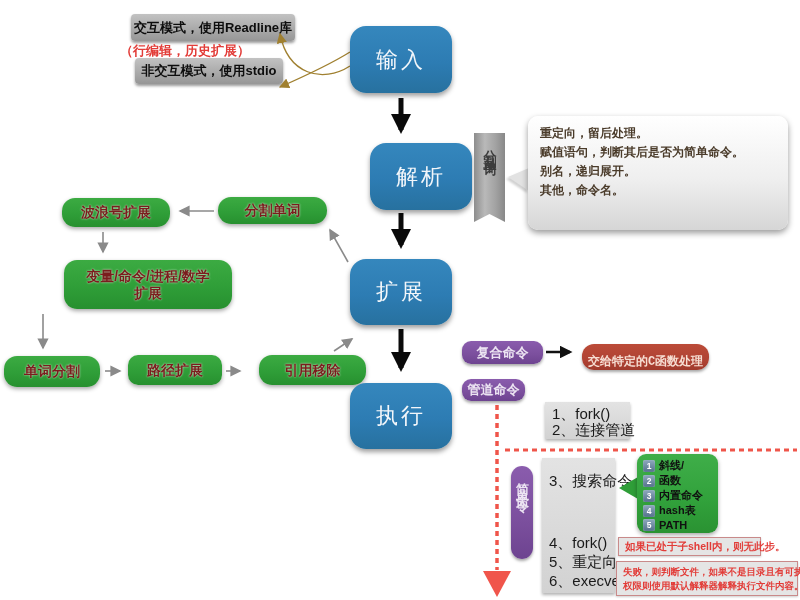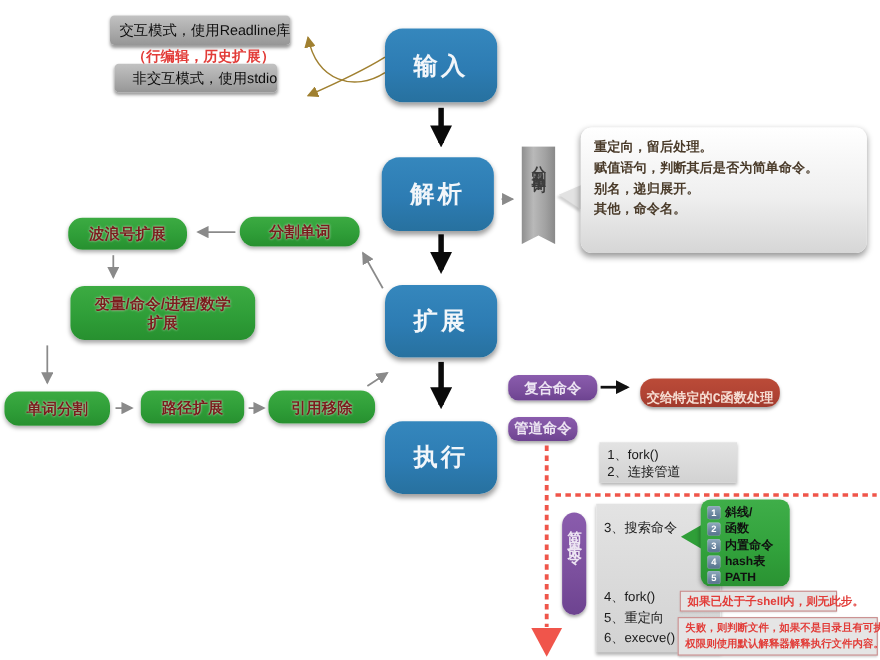--- a/index.html
+++ b/index.html
@@ -7,41 +7,42 @@
     position:relative;width:800px;height:600px;background:#ffffff;overflow:hidden;
     font-family:"Liberation Sans","DejaVu Sans",sans-serif;
   }
   .abs{position:absolute;}
   #connectors{position:absolute;left:0;top:0;width:800px;height:600px;z-index:1;}
   .node,.tag,.notebox,.bubble,.ribbon{z-index:2;}
 
   
   .blue-node{
     background:linear-gradient(180deg,#3587bd 0%,#2d7cb3 55%,#27719f 100%);
-    border-radius:16px;color:#f2f6fa;font-size:22px;font-weight:700;
+    border-radius:16px;color:#f2f6fa;font-size:22px;font-weight:400;
     display:flex;align-items:center;justify-content:center;letter-spacing:3px;
     box-shadow:0 3px 5px rgba(0,0,0,.38);
   }
 
   
   .green-node{
     background:linear-gradient(180deg,#3cab42 0%,#2f9e38 55%,#27902f 100%);
     border-radius:13px;color:#7a1d1d;font-weight:bold;font-size:14px;
     display:flex;align-items:center;justify-content:center;
     text-shadow:0 0 2px rgba(255,255,255,.85);
     box-shadow:0 2px 4px rgba(0,0,0,.35);
     line-height:17px;text-align:center;
   }
 
   
   .gray-box{
     background:linear-gradient(180deg,#c2c2c2 0%,#a8a8a8 60%,#969696 100%);
-    border-radius:4px;color:#0d0d0d;font-weight:normal;font-size:13px;
-    display:flex;align-items:center;justify-content:flex-end;
+    border-radius:4px;color:#0d0d0d;font-weight:bold;font-size:13px;
+    display:flex;align-items:center;justify-content:center;
     box-shadow:0 2px 3px rgba(0,0,0,.4);
+    margin-left:31px;
   }
 
   
   .purple-tag{
     background:linear-gradient(180deg,#8a5cad 0%,#7b4f9d 60%,#6d4390 100%);
     border-radius:9px;color:#ece4f2;font-weight:bold;font-size:13px;
     display:flex;align-items:center;justify-content:center;
     box-shadow:0 2px 3px rgba(0,0,0,.35);
   }
   .purple-vert{
@@ -55,21 +56,21 @@
     border-radius:12px;color:#f6ddd2;font-weight:bold;font-size:12px;
     display:flex;align-items:flex-end;justify-content:center;
     box-shadow:0 2px 3px rgba(0,0,0,.35);
     font-family:Liberation Mono, monospace;
   }
 
   
   .step-box{
     background:linear-gradient(180deg,#e3e3e3,#d2d2d2);
     box-shadow:0 2px 3px rgba(0,0,0,.3);
-    color:#1a1a1a;font-size:12px;padding-left:40px;
+    color:#1a1a1a;font-size:15px;
   }
   .step-line{position:absolute;left:7px;white-space:nowrap;color:#1a1a1a;}
 
   
   .ribbon{
     background:linear-gradient(90deg,#8d8d8d 0%,#b9b9b9 35%,#a2a2a2 70%,#888888 100%);
     clip-path:polygon(0 0,100% 0,100% 100%,50% 91%,0 100%);
     color:#3c3c3c;font-weight:bold;font-size:13px;
     writing-mode:vertical-rl;text-orientation:upright;letter-spacing:4px;
     display:flex;justify-content:flex-start;align-items:center;padding-top:7px;
@@ -163,21 +164,21 @@
     <span>交互模式，使用Readline库</span>
   </div>
   <div class="abs red-note-text" style="left:108px;top:42px;margin-left:12px;">（行编辑，历史扩展）</div>
   <div class="abs gray-box" style="left:104px;top:58px;width:148px;height:26px;">
     <span>非交互模式，使用stdio</span>
   </div>
 
   <div class="abs blue-node node" style="left:350px;top:26px;width:102px;height:67px;">
     <span>输入</span>
   </div>
-  <div class="abs blue-node node" style="left:347px;top:143px;width:102px;height:67px;">
+  <div class="abs blue-node node" style="left:370px;top:143px;width:102px;height:67px;">
     <span>解析</span>
   </div>
   <div class="abs blue-node node" style="left:350px;top:259px;width:102px;height:66px;">
     <span>扩展</span>
   </div>
   <div class="abs blue-node node" style="left:350px;top:383px;width:102px;height:66px;">
     <span>执行</span>
   </div>
 
   <div class="abs ribbon" style="left:474px;top:133px;width:31px;height:89px;">
@@ -201,21 +202,21 @@
   <div class="abs green-node" style="left:17px;top:260px;width:168px;height:49px;flex-direction:column;margin-left:47px;">
     <span>变量/命令/进程/数学</span>
     <span>扩展</span>
   </div>
   <div class="abs green-node" style="left:4px;top:356px;width:96px;height:31px;">
     <span>单词分割</span>
   </div>
   <div class="abs green-node" style="left:128px;top:355px;width:94px;height:30px;border-radius:10px;">
     <span>路径扩展</span>
   </div>
-  <div class="abs green-node" style="left:244px;top:355px;width:97px;height:30px;">
+  <div class="abs green-node" style="left:259px;top:355px;width:107px;height:30px;">
     <span>引用移除</span>
   </div>
 
   <div class="abs purple-tag" style="left:462px;top:341px;width:81px;height:23px;">
     <span>复合命令</span>
   </div>
   <div class="abs red-box" style="left:582px;top:344px;width:127px;height:26px;">
     <span>交给特定的C函数处理</span>
   </div>
   <div class="abs purple-tag" style="left:462px;top:379px;width:63px;height:22px;">

